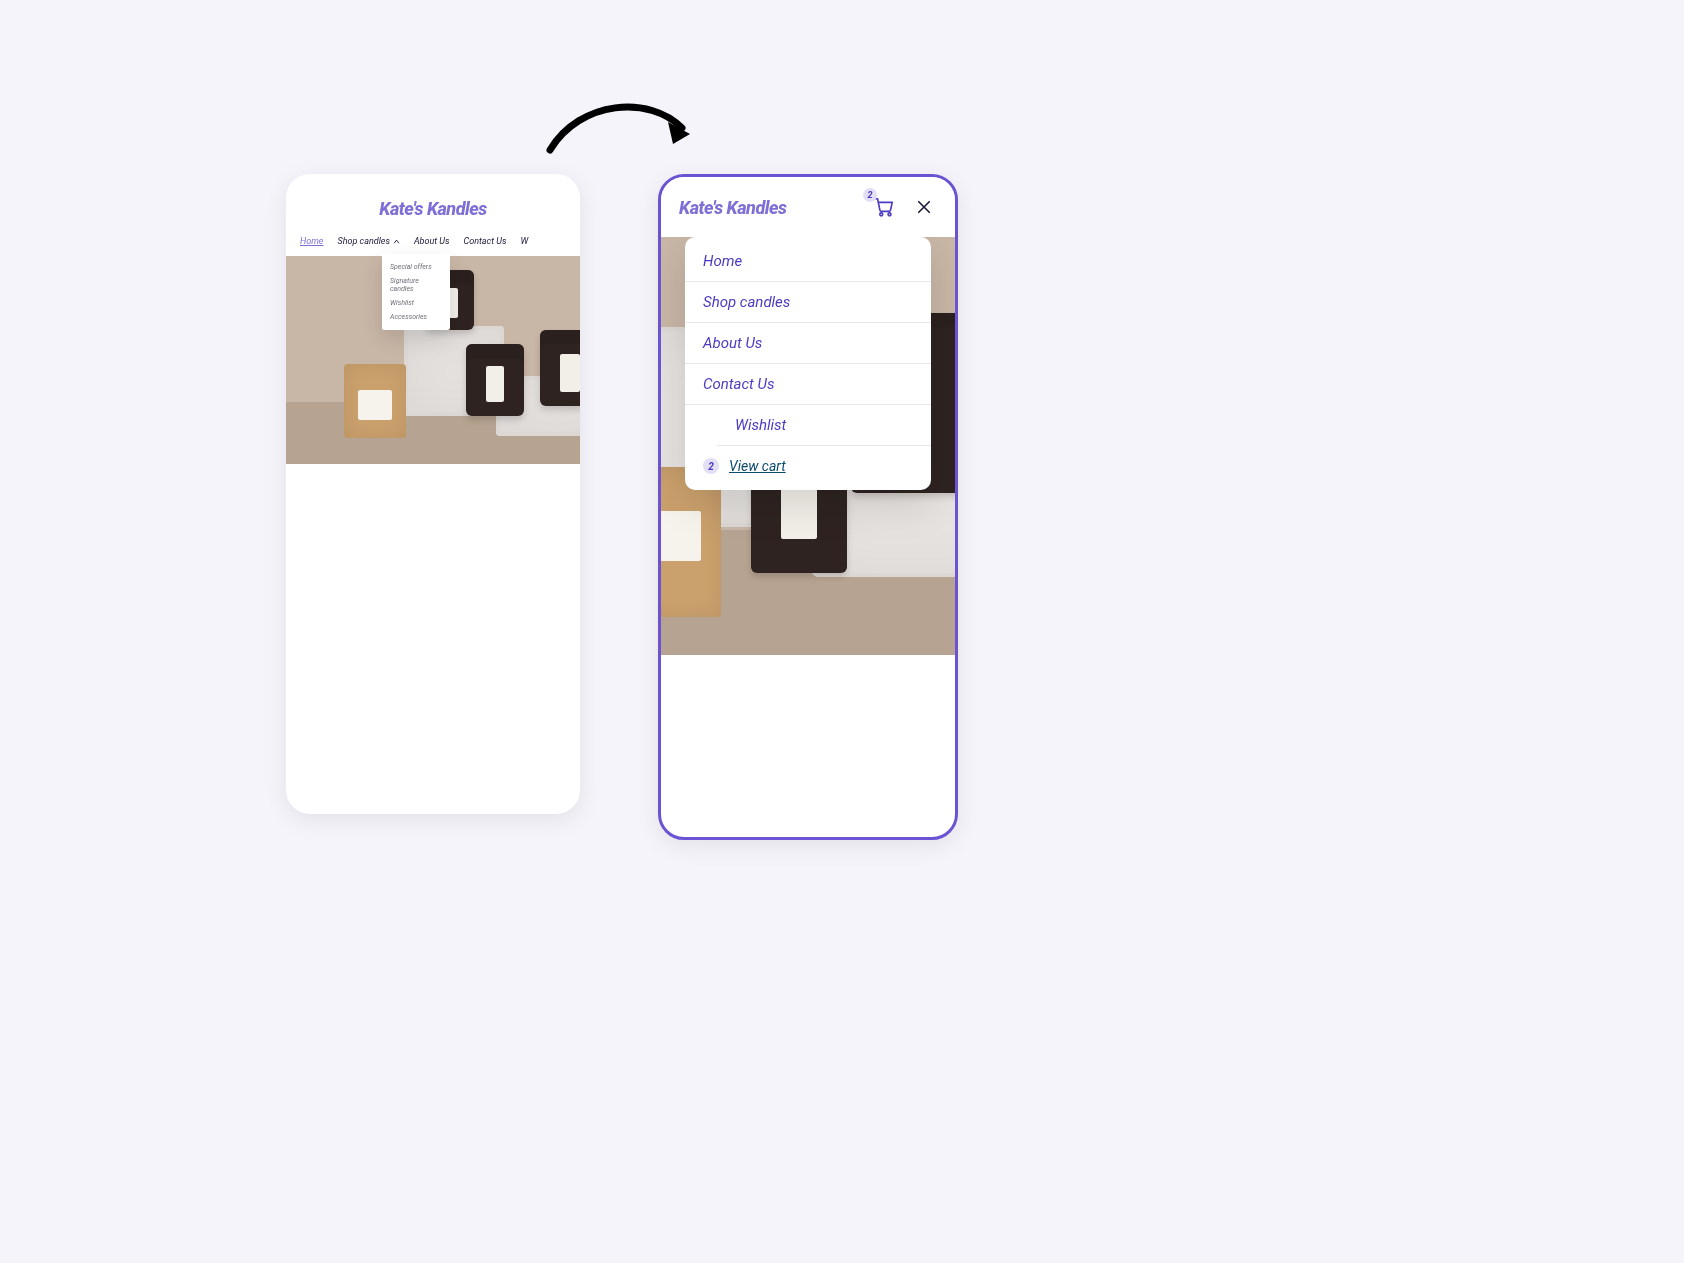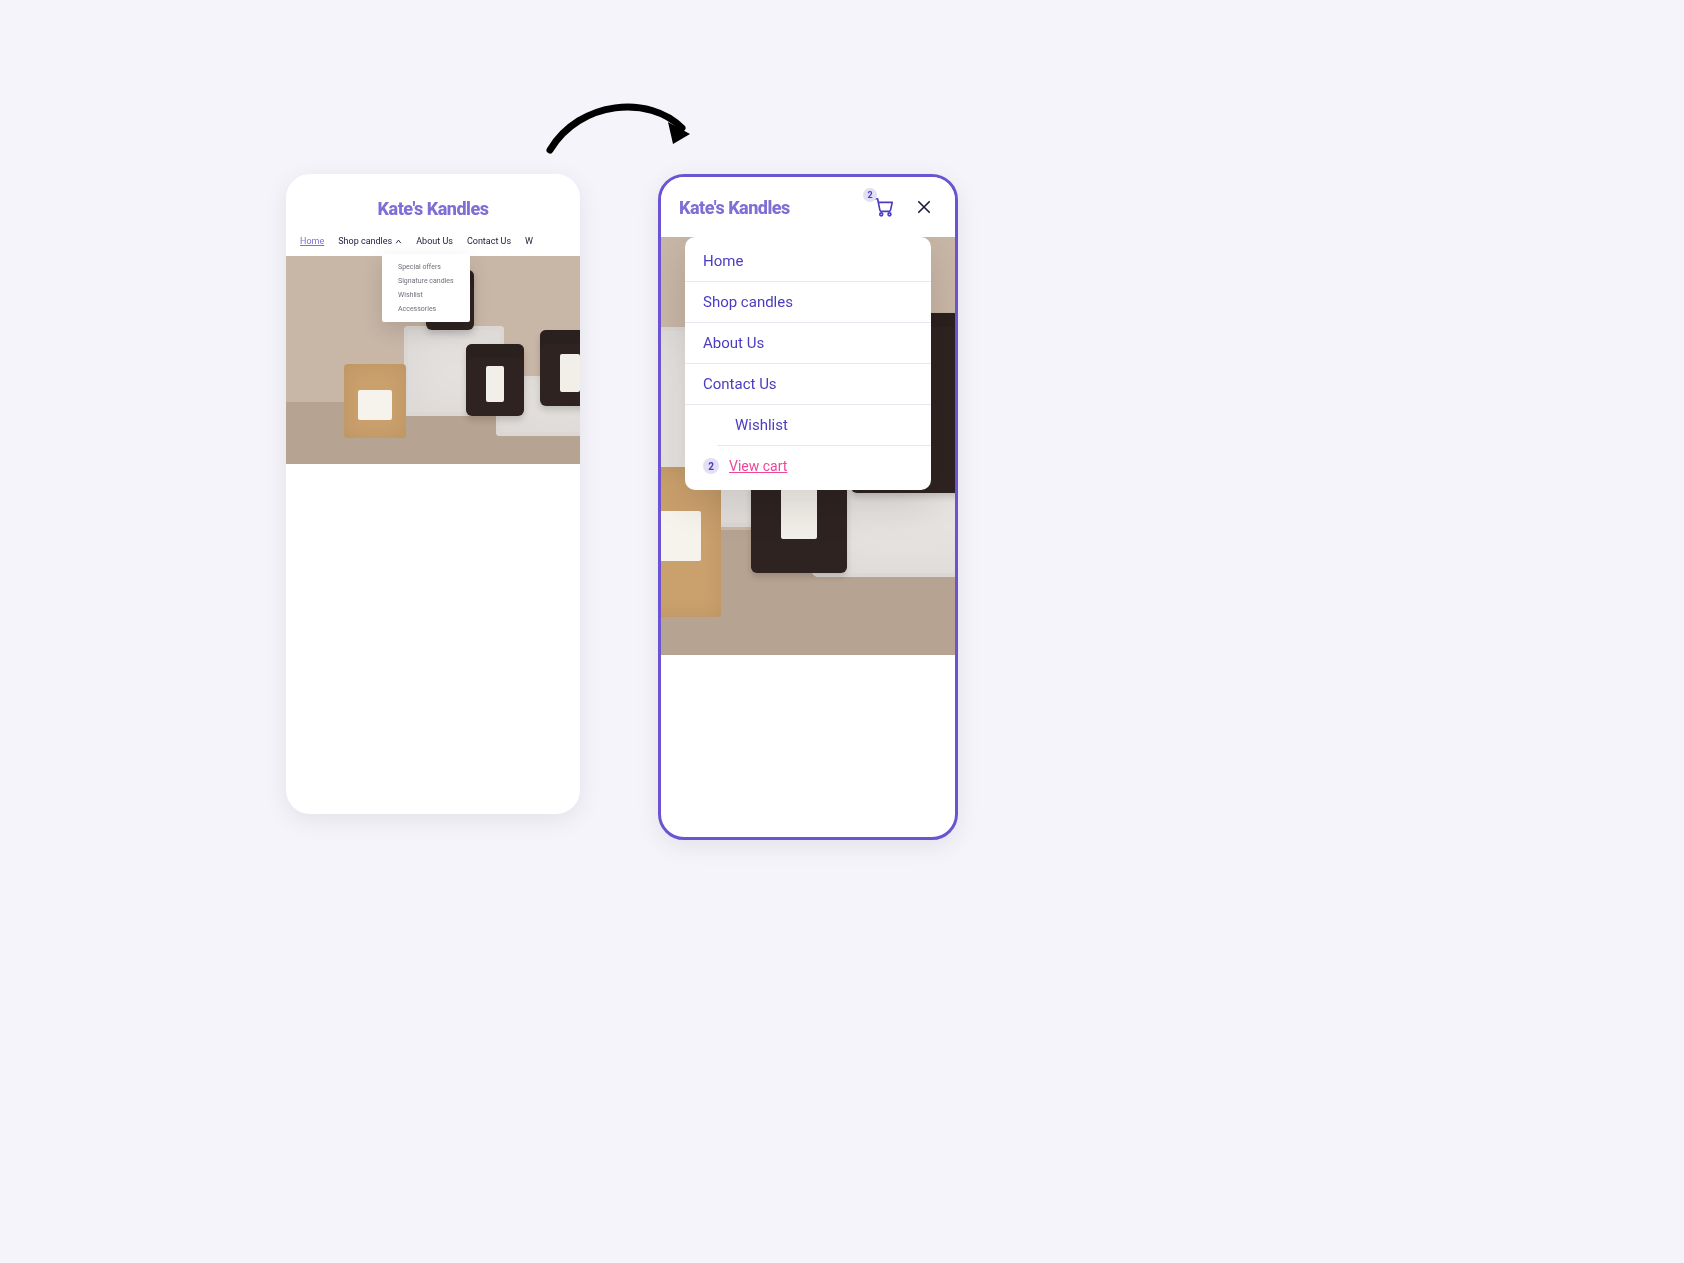--- a/index.html
+++ b/index.html
@@ -27,20 +27,21 @@
   }
 
   
   .phone{
     position:absolute;
     width:294px;height:640px;
     background:#fff;
     border-radius:24px;
     box-shadow:0 6px 24px rgba(0,0,0,.08);
     overflow:hidden;
+    font-style:italic;
   }
   .phone.left{left:286px;top:174px;}
   .phone.right{
     left:658px;top:174px;
     width:300px;height:666px;
     border:3px solid var(--frame);
     border-radius:26px;
   }
 
   
@@ -84,24 +85,24 @@
     position:absolute;top:54px;left:0;right:0;height:26px;
     display:flex;align-items:center;gap:14px;
     padding:0 14px;font-size:9px;color:var(--ink);
     white-space:nowrap;overflow:hidden;
   }
   .left .navbar .item{display:inline-flex;align-items:center;gap:3px;cursor:pointer;}
   .left .navbar .item.active{color:var(--violet);text-decoration:underline;}
   .left .chev{width:7px;height:7px;display:inline-block;}
   .left .dropdown{
     position:absolute;top:80px;left:96px;
-    width:88px;background:#fff;
+    width:68px;background:#fff;
     box-shadow:0 8px 22px rgba(0,0,0,.12);
     border-radius:2px;
-    padding:6px 8px;
+    padding:6px 0;
     z-index:5;
   }
   .left .dropdown .ditem{
     font-size:7px;color:var(--muted);
     padding:3px 8px;cursor:pointer;
   }
 
   
   .right .topbar{
     position:absolute;top:0;left:0;right:0;height:60px;
@@ -134,21 +135,21 @@
   .right .panel .cartrow{
     padding:12px 18px;display:flex;align-items:center;gap:10px;
   }
   .right .panel .cbadge{
     width:16px;height:16px;border-radius:50%;
     background:#e3e0f5;color:var(--violet-dark);
     font-size:10px;font-weight:700;
     display:flex;align-items:center;justify-content:center;
   }
   .right .panel .cartlink{
-    color:#ec4899;font-size:14px;text-decoration:underline;cursor:pointer;
+    color:#0c4a6e;font-size:14px;text-decoration:underline;cursor:pointer;
   }
 
   
   .arrow{
     position:absolute;left:540px;top:90px;width:160px;height:80px;
   }
 
   svg{display:block;}
 </style>
 </head>

